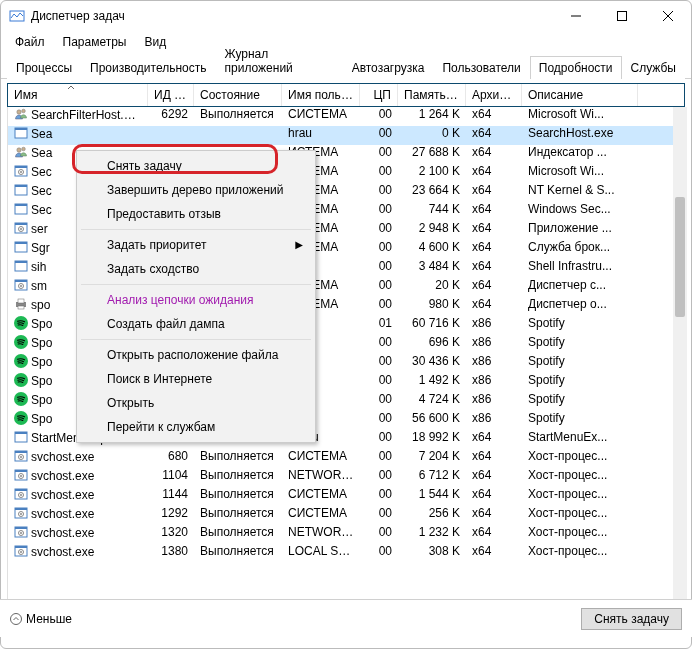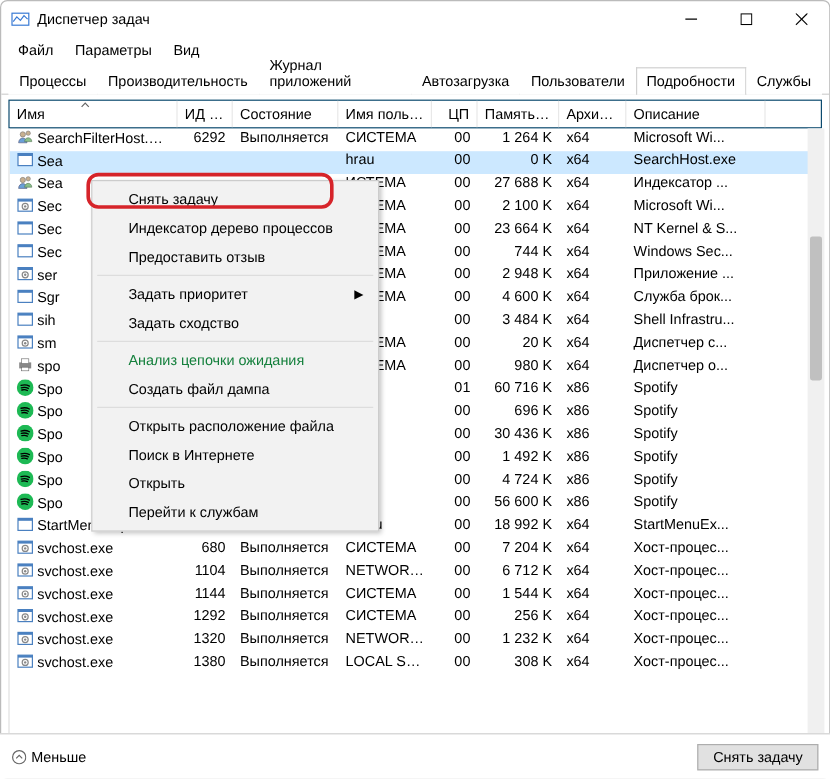--- a/index.html
+++ b/index.html
@@ -29,27 +29,27 @@
 .c-name { width: 140px; }
 .c-pid { width: 46px; text-align: right; }
 .c-state { width: 88px; }
 .c-user { width: 78px; }
 .c-cpu { width: 38px; text-align: right; }
 .c-mem { width: 68px; text-align: right; }
 .c-arch { width: 56px; }
 .c-desc { width: 116px; }
 .scrollbar { position: absolute; right: 4px; top: 28px; width: 14px; height: 514px; background: #f0f0f0; }
 .scrollbar .thumb { position: absolute; left: 2px; right: 2px; top: 90px; height: 120px; background: #c0c0c0; border-radius: 2px; }
-.bottombar { height: 38px; border-top: 1px solid #d0d0d0; display: flex; align-items: center; padding: 0 10px; gap: 8px; position: absolute; bottom: 0; left: 0; right: 0; background: #fff; }
+.bottombar { height: 38px; border-top: 1px solid #d0d0d0; display: flex; align-items: center; padding: 0 10px; gap: 8px; position: absolute; bottom: 12px; left: 0; right: 0; background: #fff; }
 .bottombar .less { display: flex; align-items: center; gap: 4px; font-size: 12px; }
 .bottombar .spacer { flex: 1; }
 .bottombar .btn { padding: 3px 12px; border: 1px solid #adadad; background: #e1e1e1; font-size: 12px; }
 .context-menu { position: absolute; left: 76px; top: 150px; width: 240px; background: #f2f2f2; border: 1px solid #ccc; box-shadow: 2px 2px 4px rgba(0,0,0,.25); padding: 3px 2px; z-index: 50; }
 .context-menu .citem { padding: 5px 20px 5px 28px; font-size: 12px; position: relative; color: #000; }
-.context-menu .citem.disabled { color: #15803d; }
+.context-menu .citem.disabled { color: #a21caf; }
 .context-menu .citem .arrow { position: absolute; right: 10px; top: 6px; font-size: 10px; }
 .context-menu .sep { height: 1px; background: #ddd; margin: 3px 2px; }
 .highlight-box { position: absolute; left: 72px; top: 144px; width: 206px; height: 30px; border: 3px solid #d6242a; border-radius: 10px; z-index: 60; pointer-events: none; }
 .sort-arrow { width: 10px; height: 10px; }
 svg.proc { width: 14px; height: 14px; }
 </style>
 </head>
 <body>
 
 <div class="titlebar">
@@ -447,21 +447,21 @@
         <div class="td c-desc">Хост-процес...</div>
       </div>
     </div>
   <div class="scrollbar">
       <div class="thumb"></div>
     </div>
 </div>
 
 <div class="context-menu" id="cmenu">
     <div class="citem">Снять задачу</div>
-    <div class="citem">Индексатор дерево процессов</div>
+    <div class="citem">Завершить дерево приложений</div>
     <div class="citem">Предоставить отзыв</div>
     <div class="sep"></div>
     <div class="citem">Задать приоритет<span class="arrow">▶</span></div>
     <div class="citem">Задать сходство</div>
     <div class="sep"></div>
     <div class="citem disabled">Анализ цепочки ожидания</div>
     <div class="citem">Создать файл дампа</div>
     <div class="sep"></div>
     <div class="citem">Открыть расположение файла</div>
     <div class="citem">Поиск в Интернете</div>

